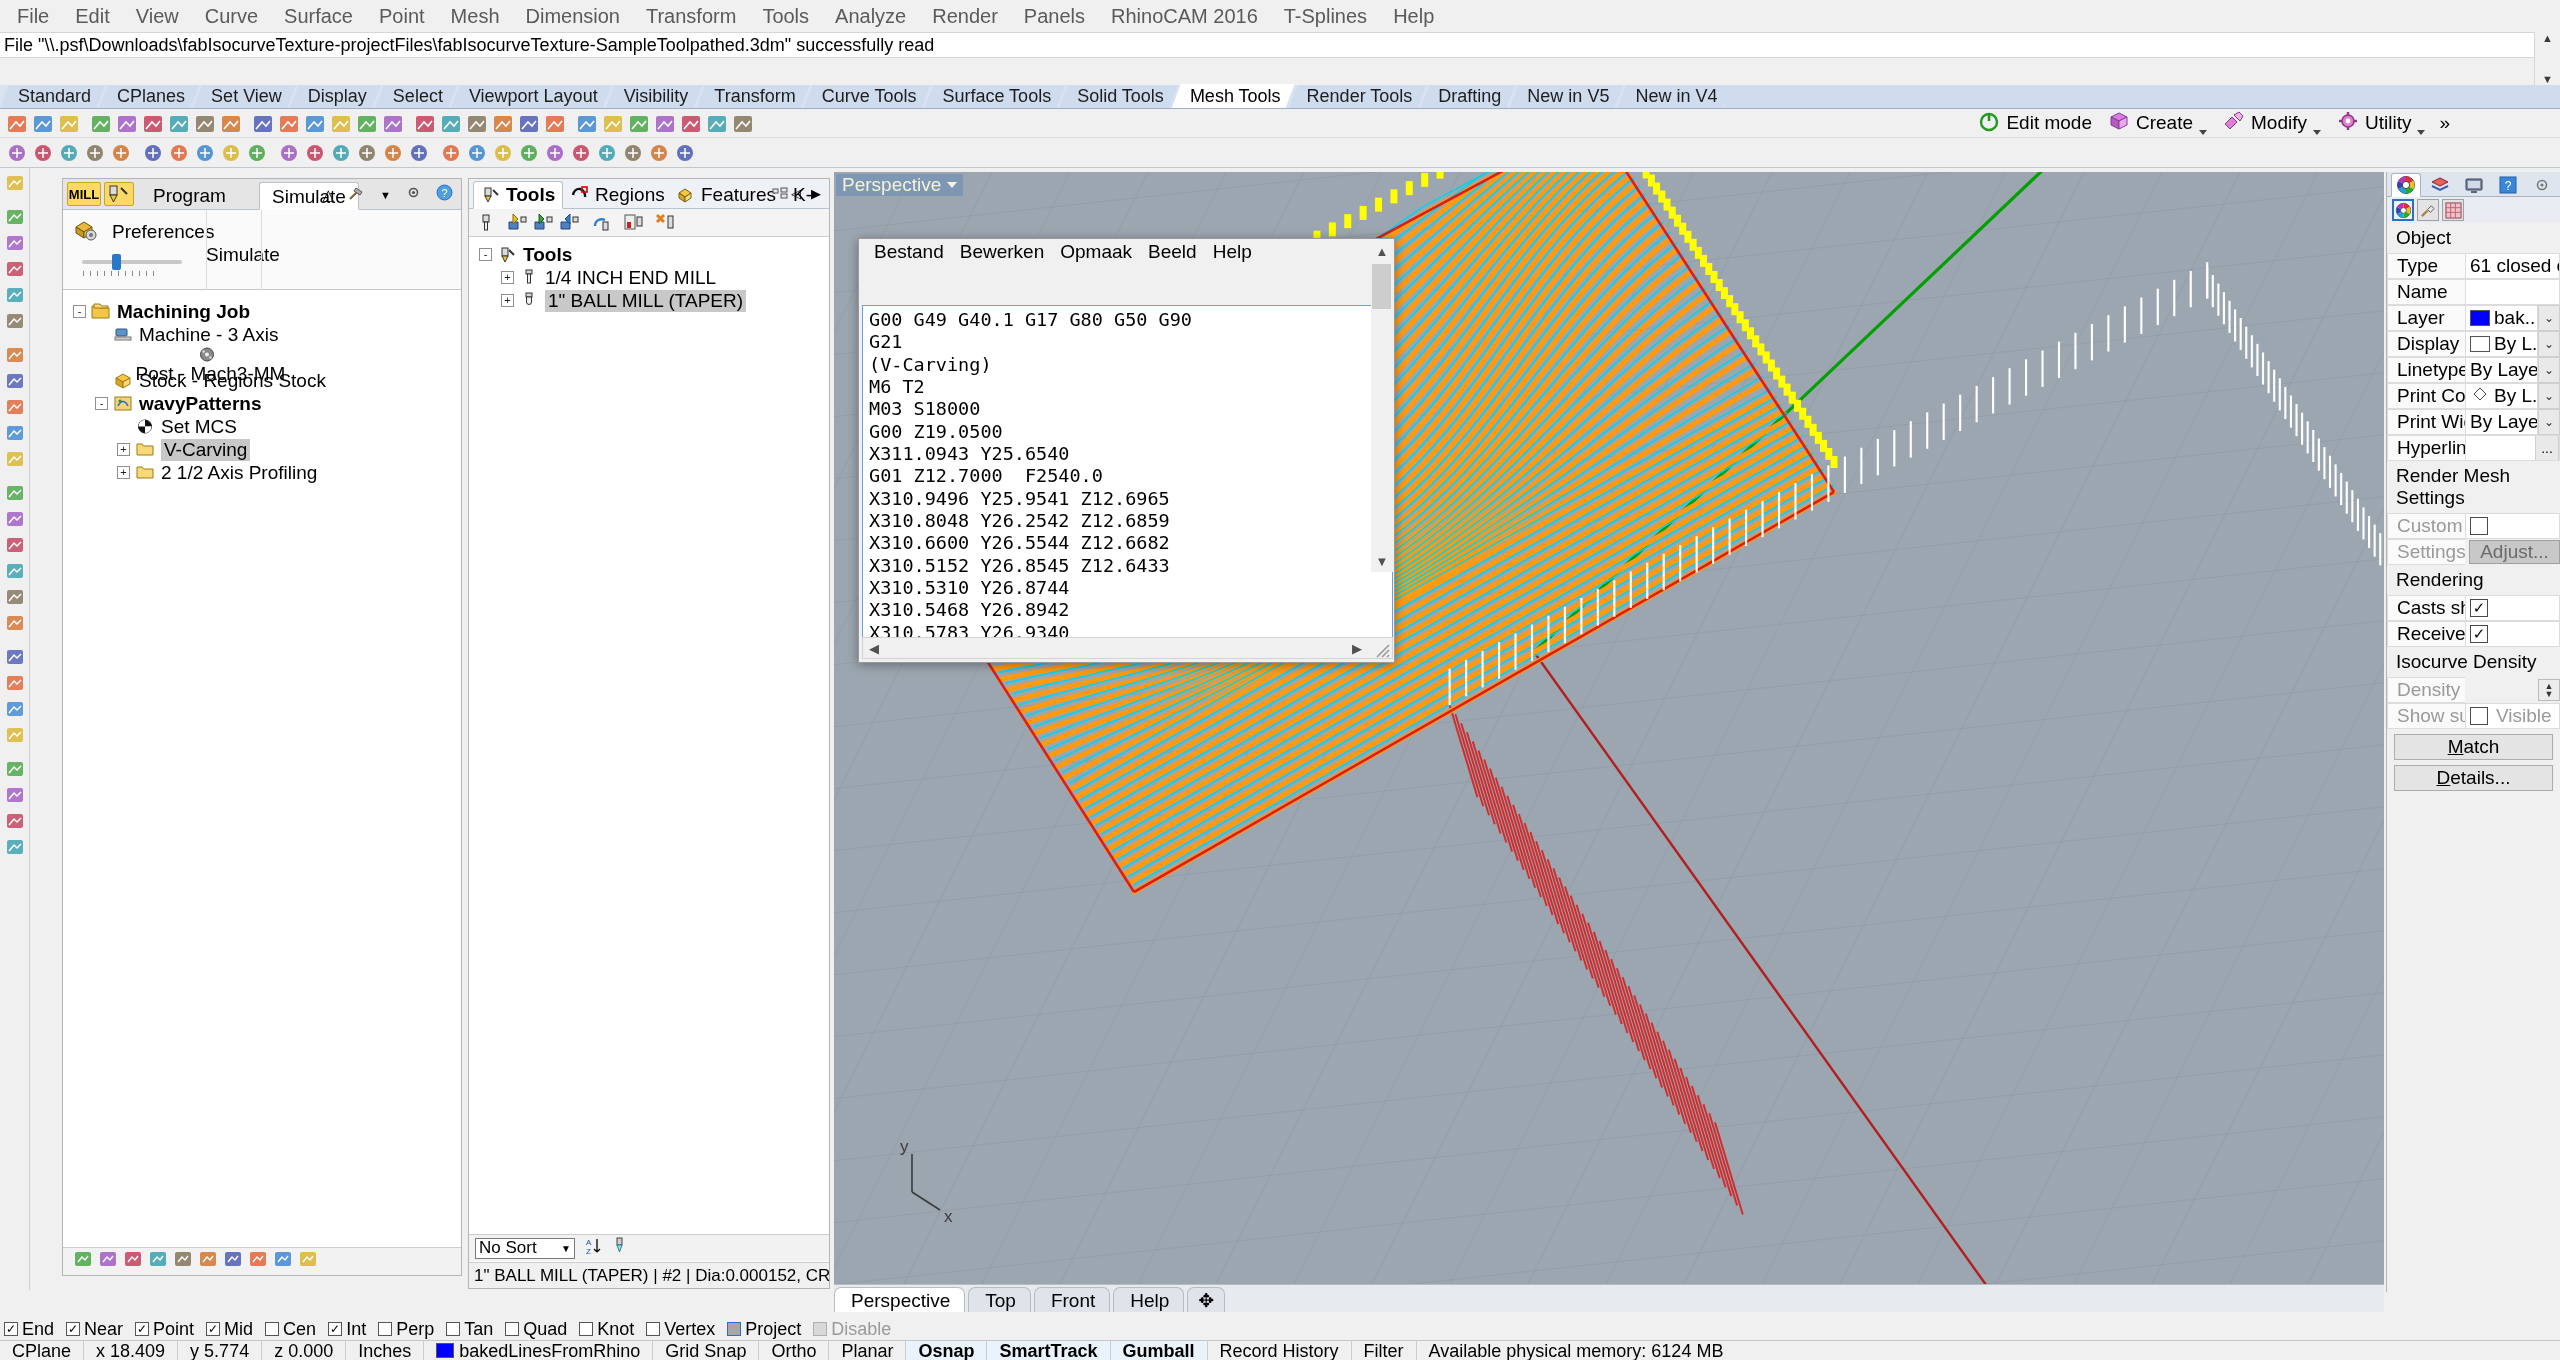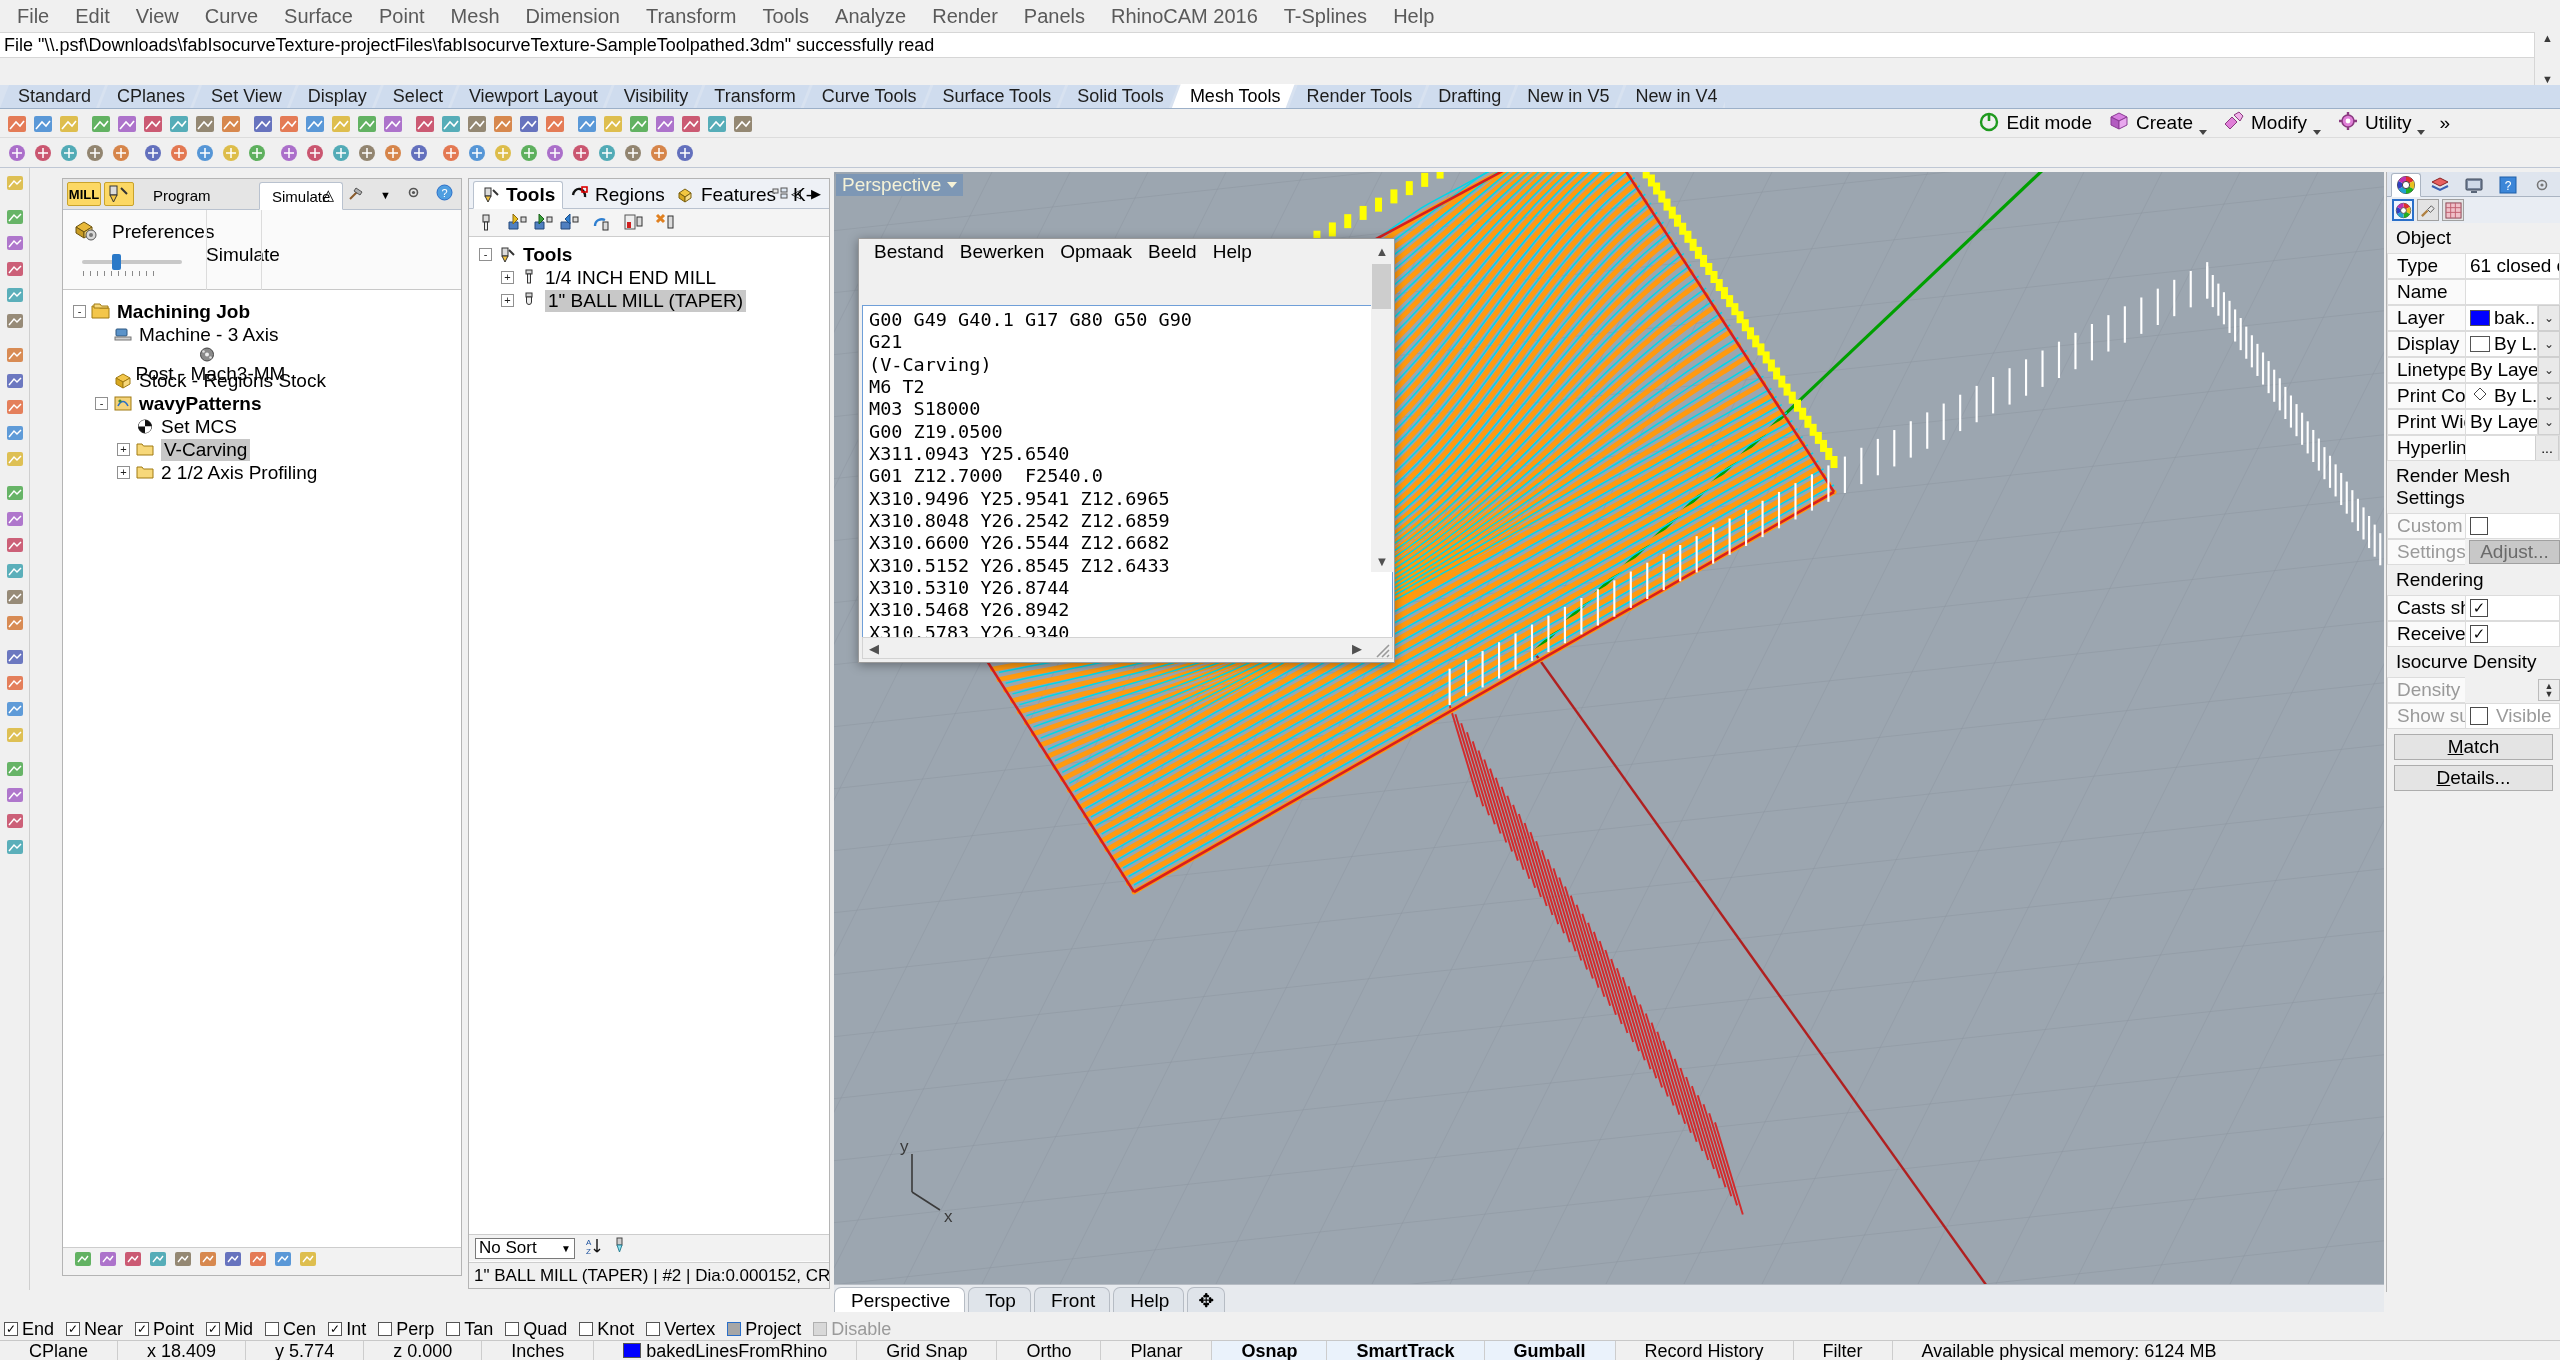--- a/index.html
+++ b/index.html
@@ -56,21 +56,21 @@
 
   
   .mop { position:absolute; left:62px; top:178px; width:400px; height:1098px;
          background:#fbfbfb; border:1px solid #b4b4b4; }
   .mop-tabs { position:relative; height:31px; background:#e5e5e5; border-bottom:1px solid #b9c2cf; }
   .mill-btn { position:absolute; left:4px; top:3px; width:34px; height:24px; background:#fcd864;
               border:1px solid #c9a32c; border-radius:2px; font-size:13px; font-weight:bold;
               display:flex; align-items:center; justify-content:center; }
   .mill-btn2 { position:absolute; left:41px; top:3px; width:30px; height:24px; background:#fcd864;
                border:1px solid #c9a32c; border-radius:2px; }
-  .mop-tab { position:absolute; top:3px; height:28px; line-height:28px; padding:0 12px; font-size:15px; }
+  .mop-tab { position:absolute; top:3px; height:28px; line-height:28px; padding:0 12px; font-size:19px; }
   .mop-tab.sel { background:#fff; border:1px solid #b9c2cf; border-bottom:1px solid #fff; border-radius:3px 3px 0 0; }
   .mop-ribbon { position:relative; height:80px; background:#fafafa; border-bottom:1px solid #c8c8c8; }
   .mop-body { position:relative; height:985px; background:#fff; overflow:hidden; }
 
   .slider-track { position:absolute; width:100px; height:4px; background:#c8c8c8; border-radius:2px; }
   .slider-thumb { position:absolute; width:9px; height:16px; background:#2a79c8; border-radius:2px; }
   .ticks { position:absolute; display:flex; gap:6px; }
   .ticks i { width:1px; height:5px; background:#8a8a8a; display:block; }
   .chk { display:inline-block; width:14px; height:14px; border:1px solid #707070; background:#fff;
          vertical-align:-2px; position:relative; }
@@ -170,21 +170,21 @@
            display:flex; align-items:center; font-size:18px; padding-left:4px; }
   .osnap .it { display:flex; align-items:center; gap:4px; margin-right:12px; }
   .osnap .bx { width:14px; height:14px; border:1px solid #555; background:#fff;
                display:flex; align-items:center; justify-content:center; font-size:12px; }
   .osnap .bx.grey { background:#a6a6a6; border:1px solid #2a6fc9; }
   .osnap .bx.dis { background:#d8d8d8; border-color:#b0b0b0; }
 
   
   .statusbar { position:absolute; left:0; top:1340px; width:2560px; height:20px; background:#f0f0f0;
                border-top:1px solid #c8c8c8; display:flex; align-items:center; font-size:18px; }
-  .statusbar .cell { padding:0 29px; height:20px; line-height:20px; border-right:1px solid #cdcdcd;
+  .statusbar .cell { padding:0 12px; height:20px; line-height:20px; border-right:1px solid #cdcdcd;
                      display:flex; align-items:center; gap:5px; white-space:nowrap; }
   .statusbar .cell.on { background:#eaf2fb; font-weight:bold; }
   .statusbar .cell.plain { border-right:none; }
 </style>
 </head>
 <body>
 
 <div id="app">
 
   <div class="menubar" id="menubar">

